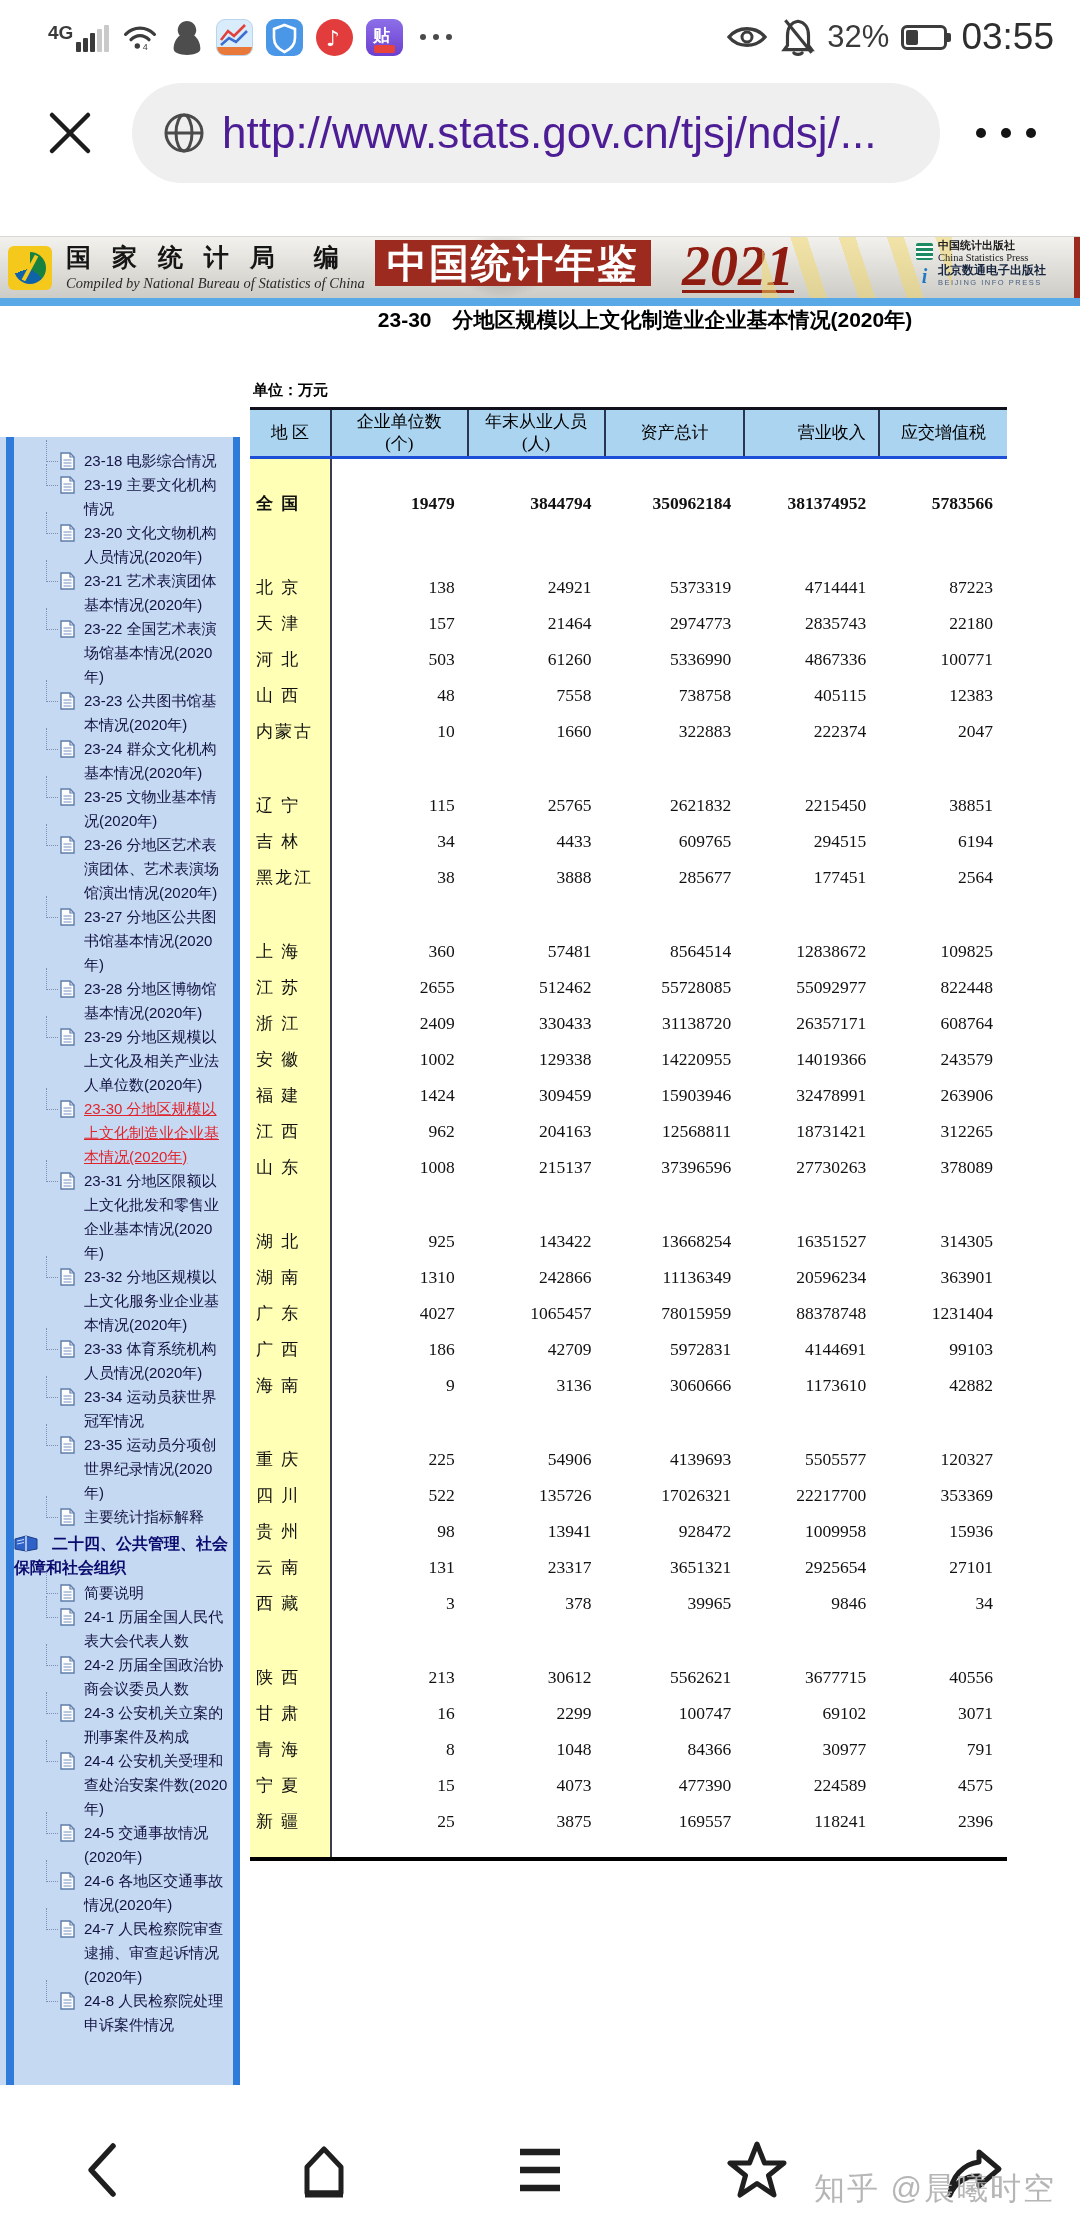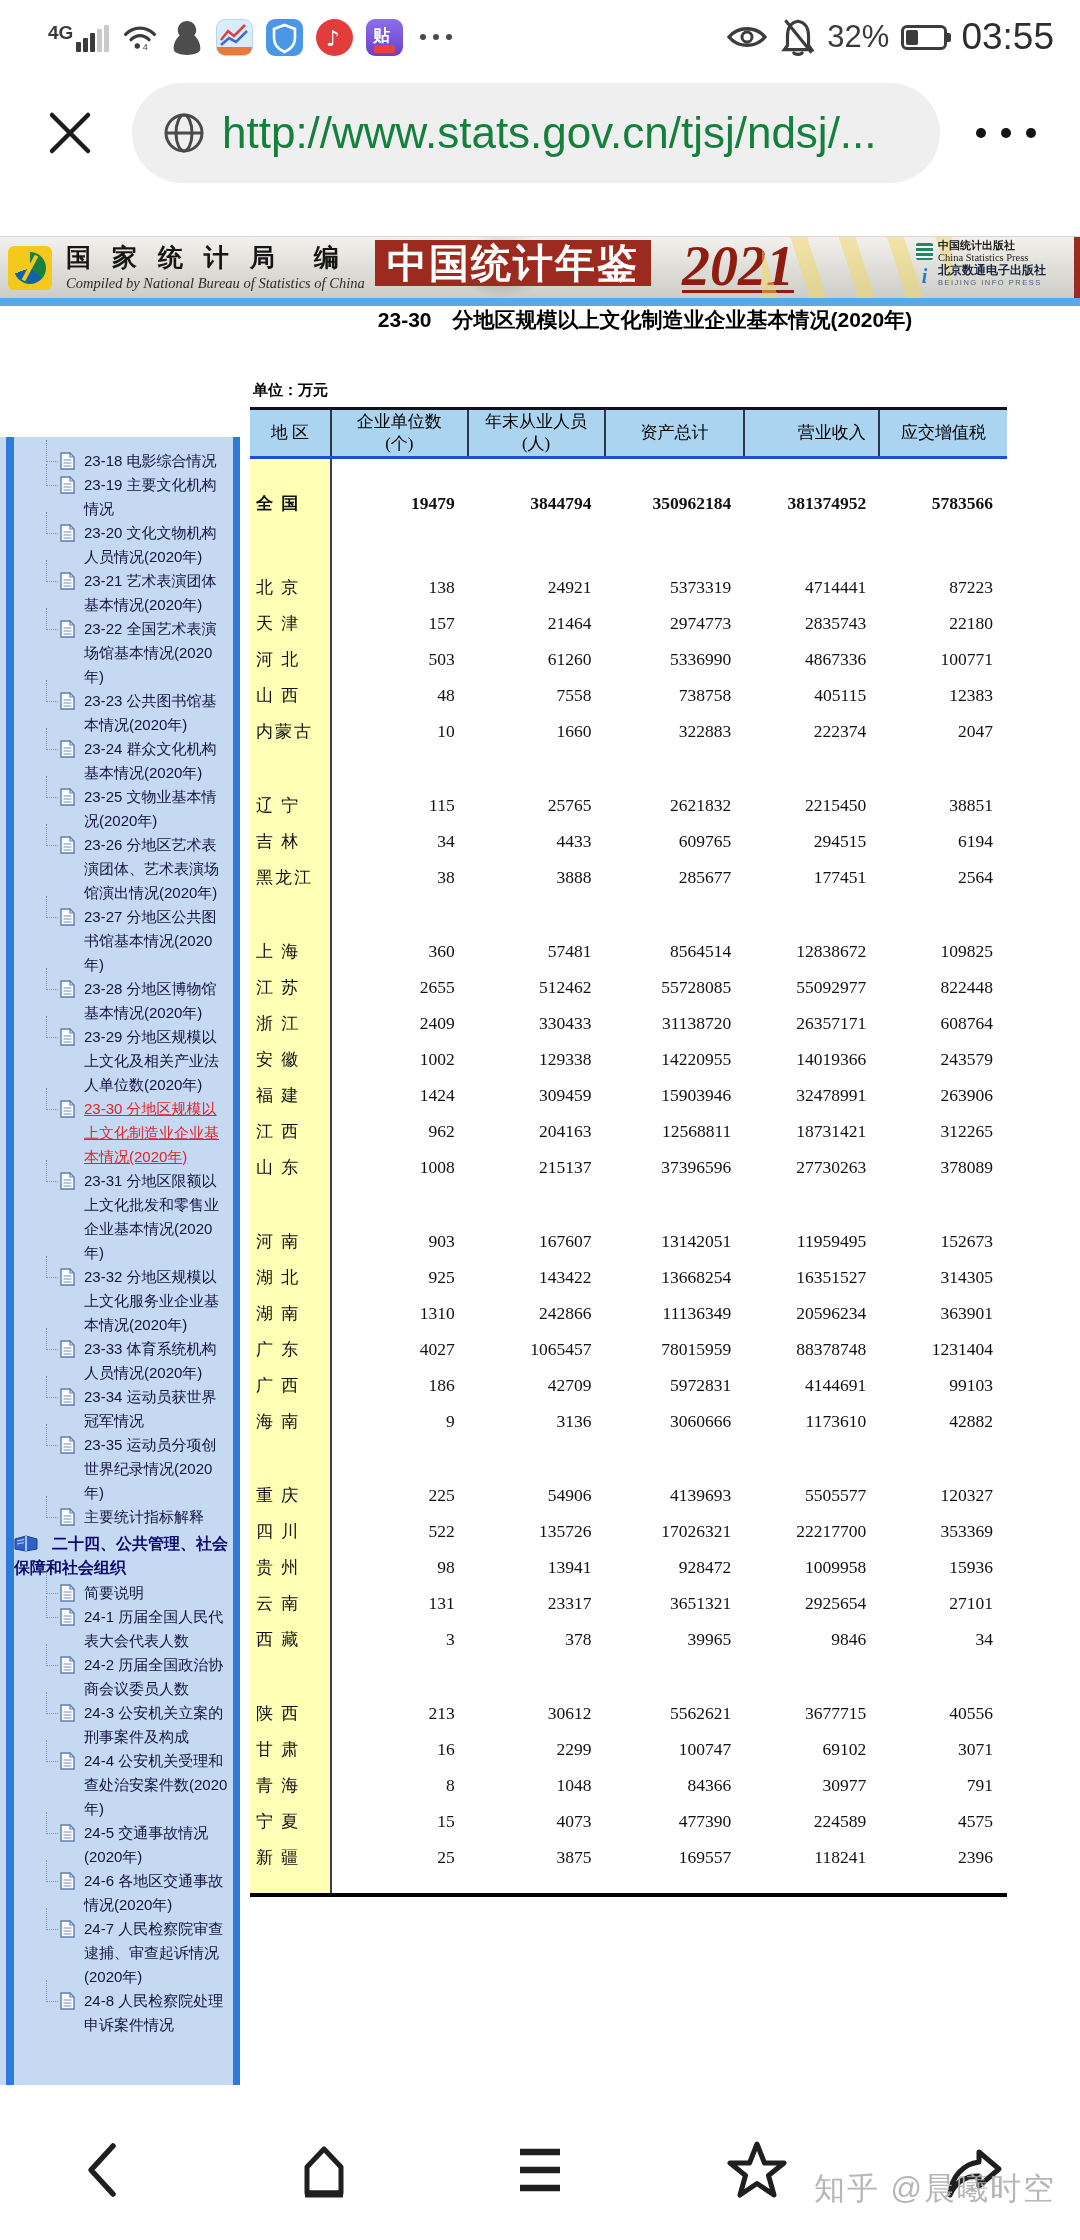--- a/index.html
+++ b/index.html
@@ -25,21 +25,21 @@
   .battery{position:relative;width:46px;height:25px;border:3px solid #3c3c3c;border-radius:6px;box-sizing:border-box;}
   .battery::before{content:"";position:absolute;left:2px;top:2px;bottom:2px;width:12px;background:#3c3c3c;border-radius:2px;}
   .battery::after{content:"";position:absolute;right:-7px;top:5px;width:4px;height:9px;background:#3c3c3c;border-radius:0 2px 2px 0;}
   .clock{font-size:37px;color:#2e2e2e;margin-left:2px;}
 
   
   .addr-row{position:absolute;top:74px;left:0;right:0;height:118px;display:flex;align-items:center;
     padding:0 44px;box-sizing:border-box;gap:36px;}
   .url-pill{flex:1;height:100px;background:#efefef;border-radius:50px;display:flex;align-items:center;
     padding:0 30px;box-sizing:border-box;gap:16px;min-width:0;}
-  .url-text{font-size:44px;color:#15803d;white-space:nowrap;overflow:hidden;}
+  .url-text{font-size:44px;color:#4c1d95;white-space:nowrap;overflow:hidden;}
   .addr-dots{display:flex;gap:15px;}
   .addr-dots i{width:10px;height:10px;border-radius:50%;background:#141414;}
 
   
   .banner{position:absolute;top:236px;left:0;right:0;height:62px;overflow:hidden;
     background:linear-gradient(180deg,#f2f1ed 0%,#dedcd7 55%,#ccccc7 100%);border-top:1px solid #d8d8d4;}
   .b-logo{position:absolute;left:8px;top:9px;width:44px;height:44px;border-radius:6px;background:#f5c81c;}
   .b-swirl{position:absolute;left:6px;top:6px;width:32px;height:32px;border-radius:50%;
     background:conic-gradient(#17813f 0 130deg,#0f63a8 130deg 250deg,#f5c81c 250deg 360deg);}
   .b-swirl::after{content:"";position:absolute;left:14px;top:2px;width:4px;height:28px;background:#f5c81c;transform:rotate(28deg);}
@@ -453,28 +453,20 @@
 
           <div class="t-row gap">
             <div class="t-cell c0"></div>
             <div class="t-cell c1"></div>
             <div class="t-cell c2"></div>
             <div class="t-cell c3"></div>
             <div class="t-cell c4"></div>
             <div class="t-cell c5"></div>
           </div>
 
-          <div class="t-row">
-            <div class="t-cell c0">河 南</div>
-            <div class="t-cell c1">903</div>
-            <div class="t-cell c2">167607</div>
-            <div class="t-cell c3">13142051</div>
-            <div class="t-cell c4">11959495</div>
-            <div class="t-cell c5">152673</div>
-          </div>
 
           <div class="t-row">
             <div class="t-cell c0">湖 北</div>
             <div class="t-cell c1">925</div>
             <div class="t-cell c2">143422</div>
             <div class="t-cell c3">13668254</div>
             <div class="t-cell c4">16351527</div>
             <div class="t-cell c5">314305</div>
           </div>
 

